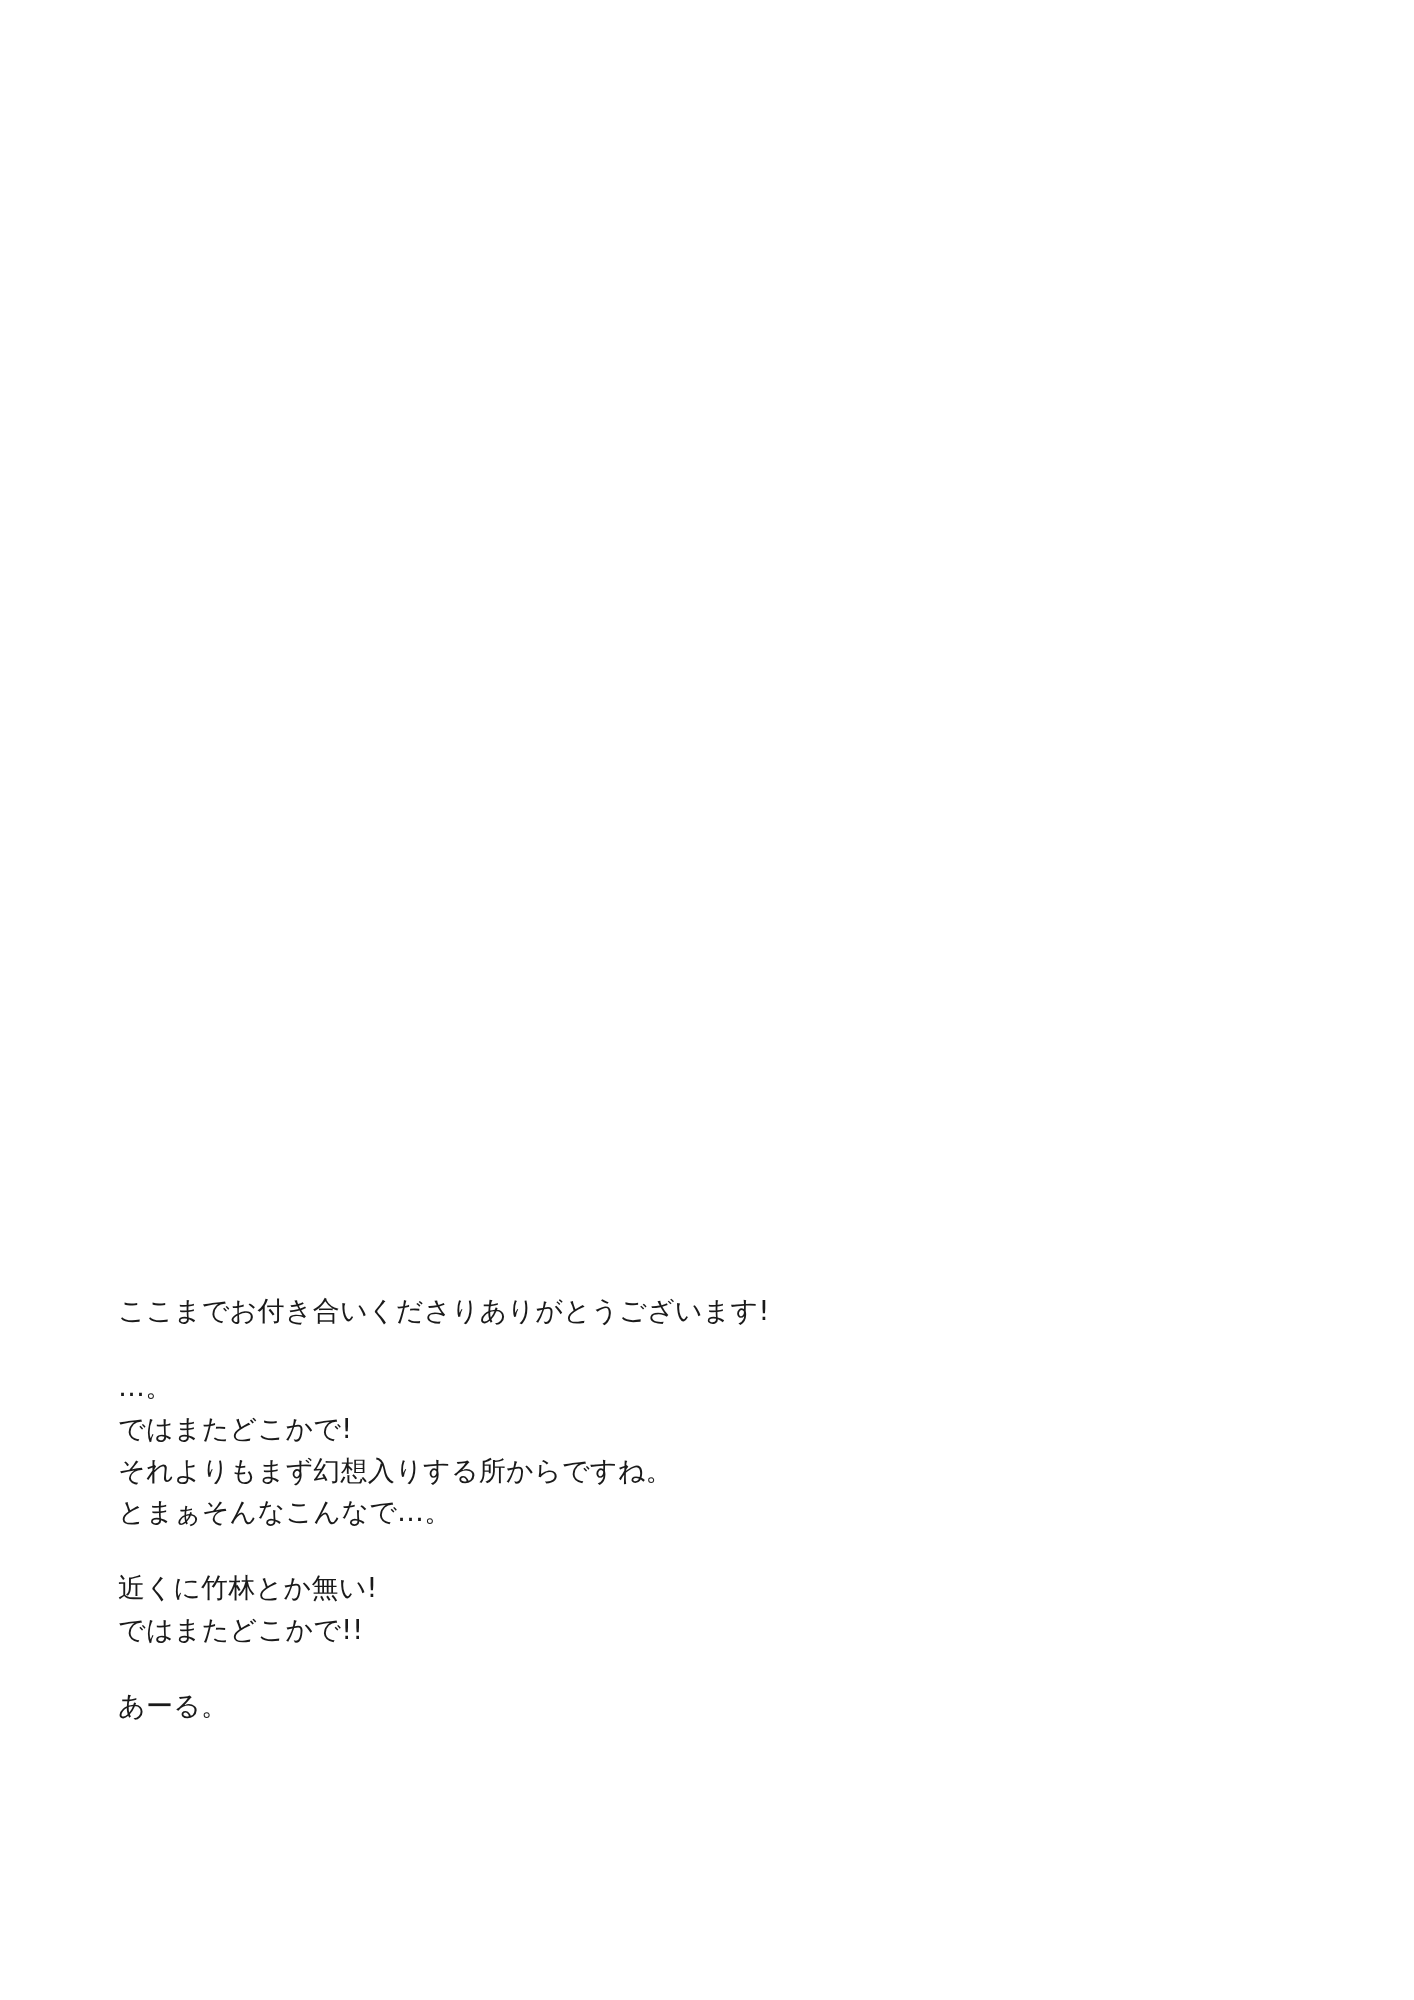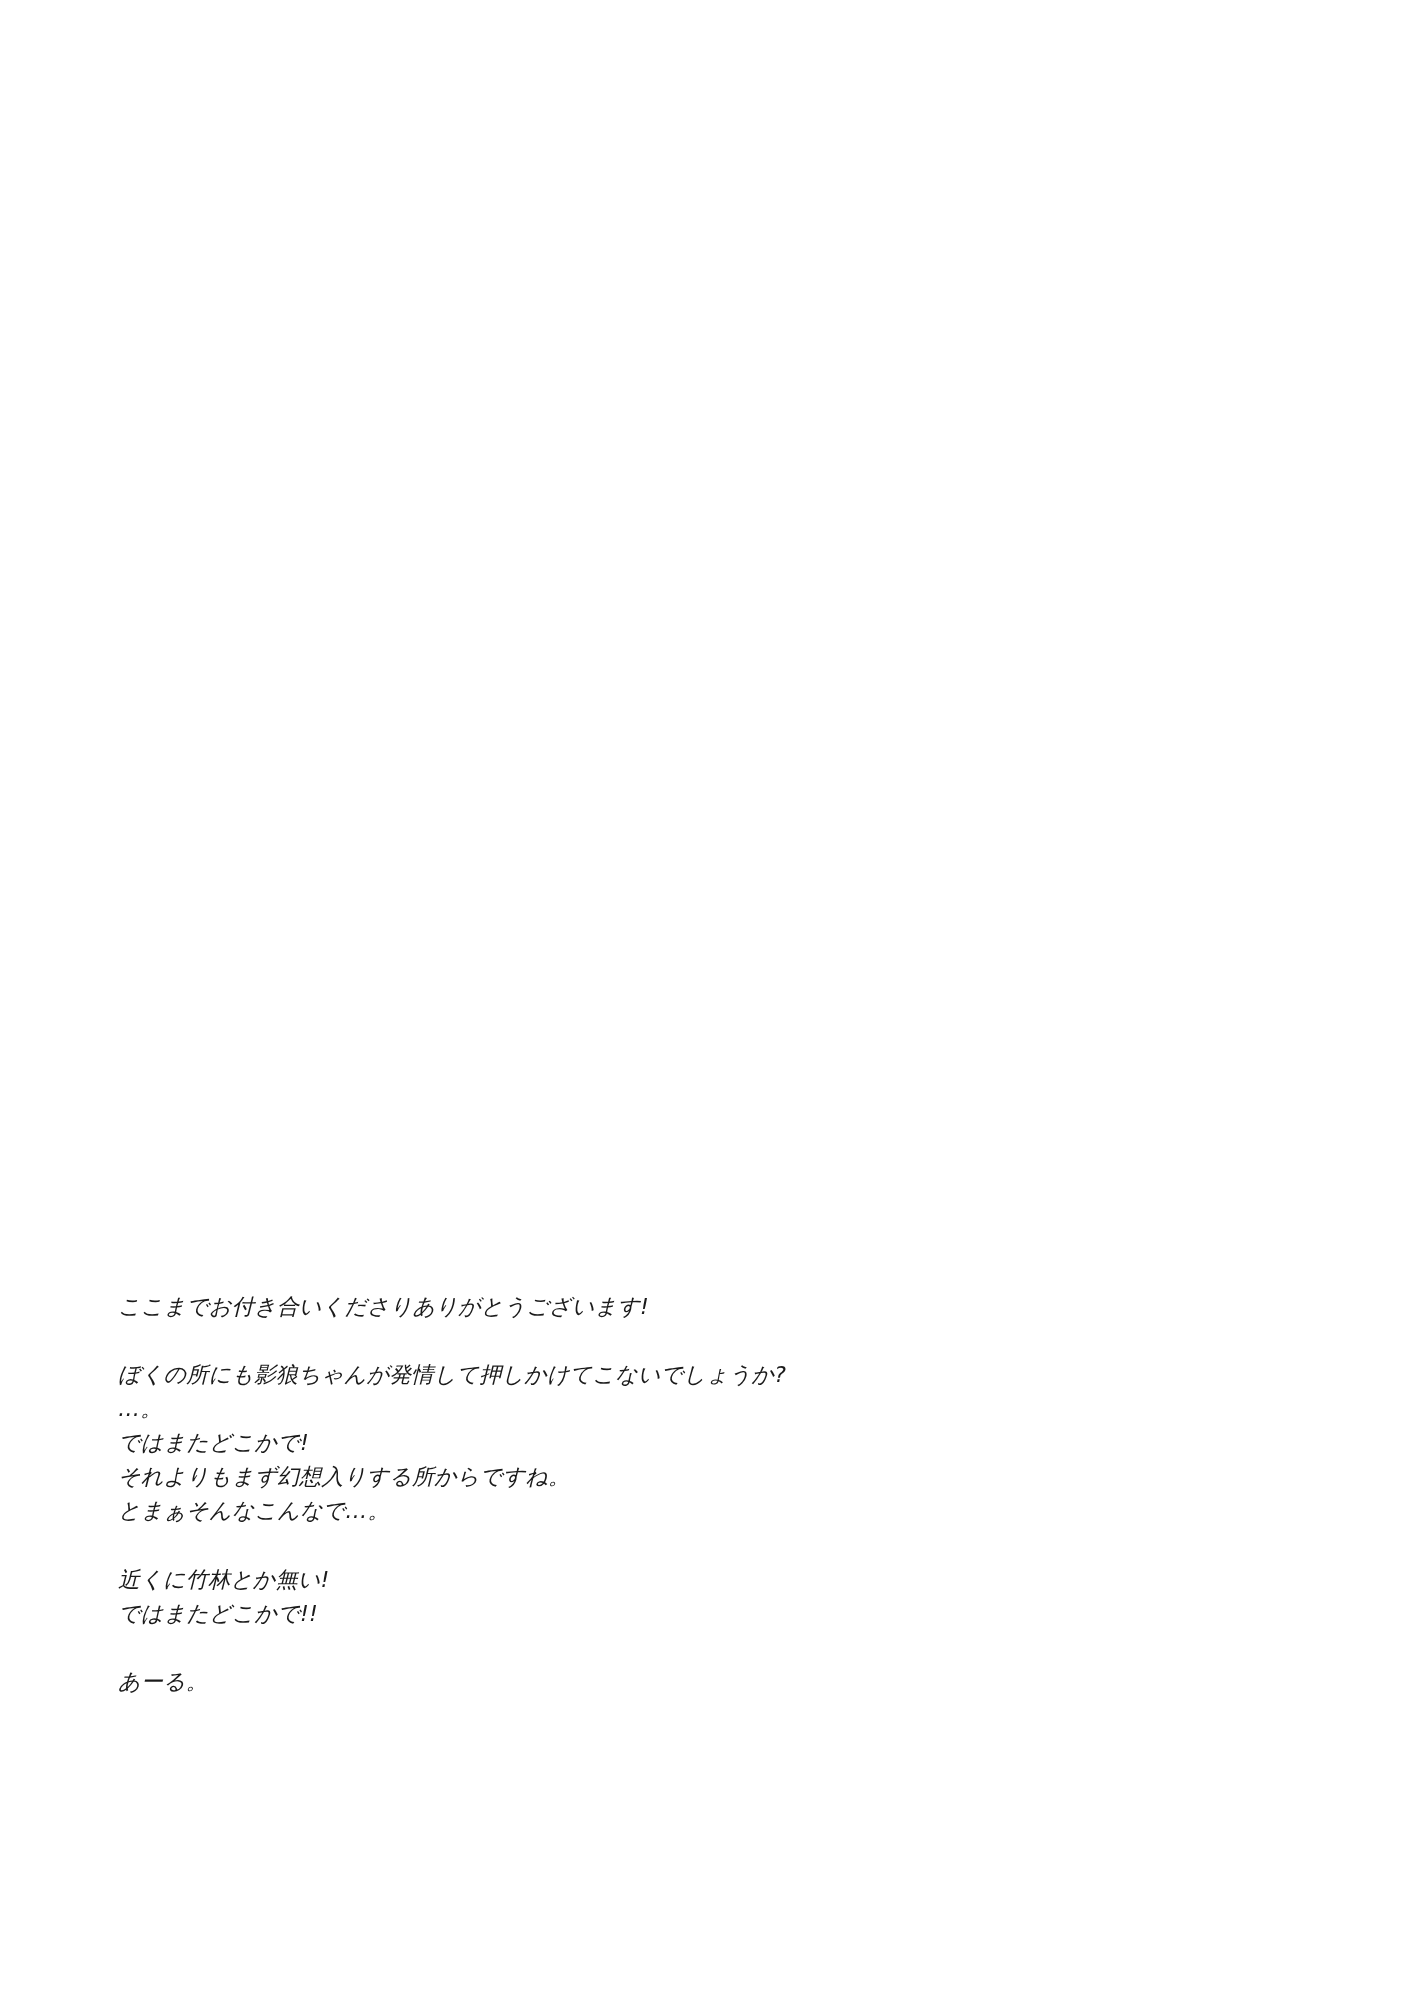--- a/index.html
+++ b/index.html
@@ -14,25 +14,24 @@
     background: #ffffff;
     overflow: hidden;
     font-family: "DejaVu Sans", "Liberation Sans", sans-serif;
   }
   .afterword {
     position: absolute;
     left: 118px;
     top: 1290px;
     width: 1100px;
     color: #1a1a1a;
-    font-size: 22px;
+    font-size: 27px;
     line-height: 1.55;
     letter-spacing: 0.01em;
     font-weight: 400;
-    font-style: italic;
   }
   .block {
     margin: 0 0 34px 0;
   }
   .block:last-child {
     margin-bottom: 0;
   }
   .line {
     display: block;
     white-space: pre-wrap;
@@ -45,21 +44,20 @@
 
 <div class="page">
 
   <div class="afterword">
 
     <div class="block">
       <span class="line">ここまでお付き合いくださりありがとうございます!</span>
     </div>
 
     <div class="block">
-      <span class="line">ぼくの所にも影狼ちゃんが発情して押しかけてこないでしょうか?</span>
       <span class="line">…。</span>
       <span class="line">ではまたどこかで!</span>
       <span class="line">それよりもまず幻想入りする所からですね。</span>
       <span class="line">とまぁそんなこんなで…。</span>
     </div>
 
     <div class="block">
       <span class="line">近くに竹林とか無い!</span>
       <span class="line">ではまたどこかで!!</span>
     </div>

